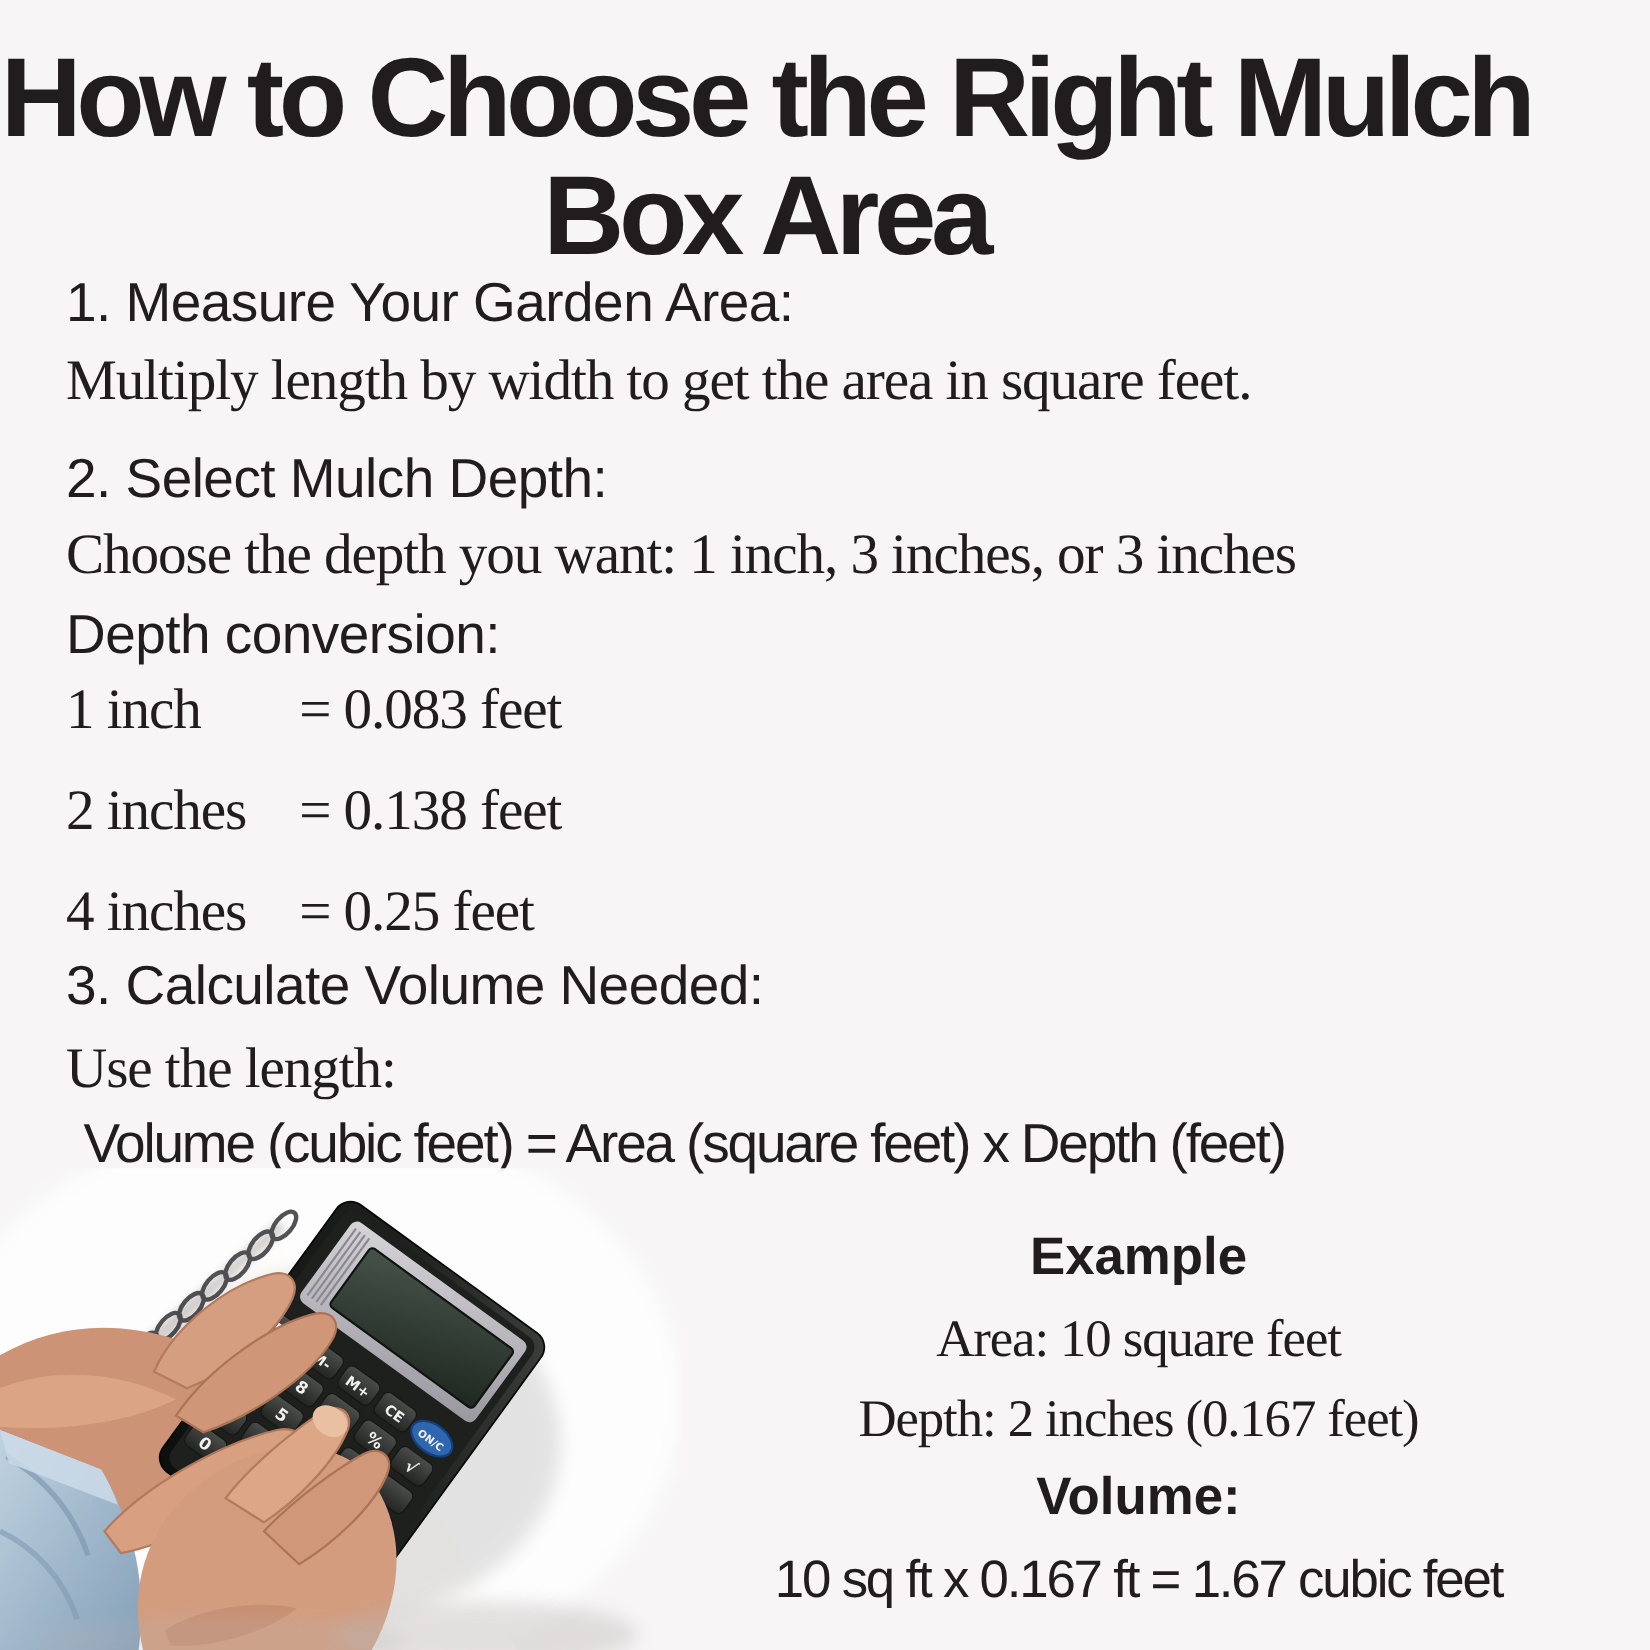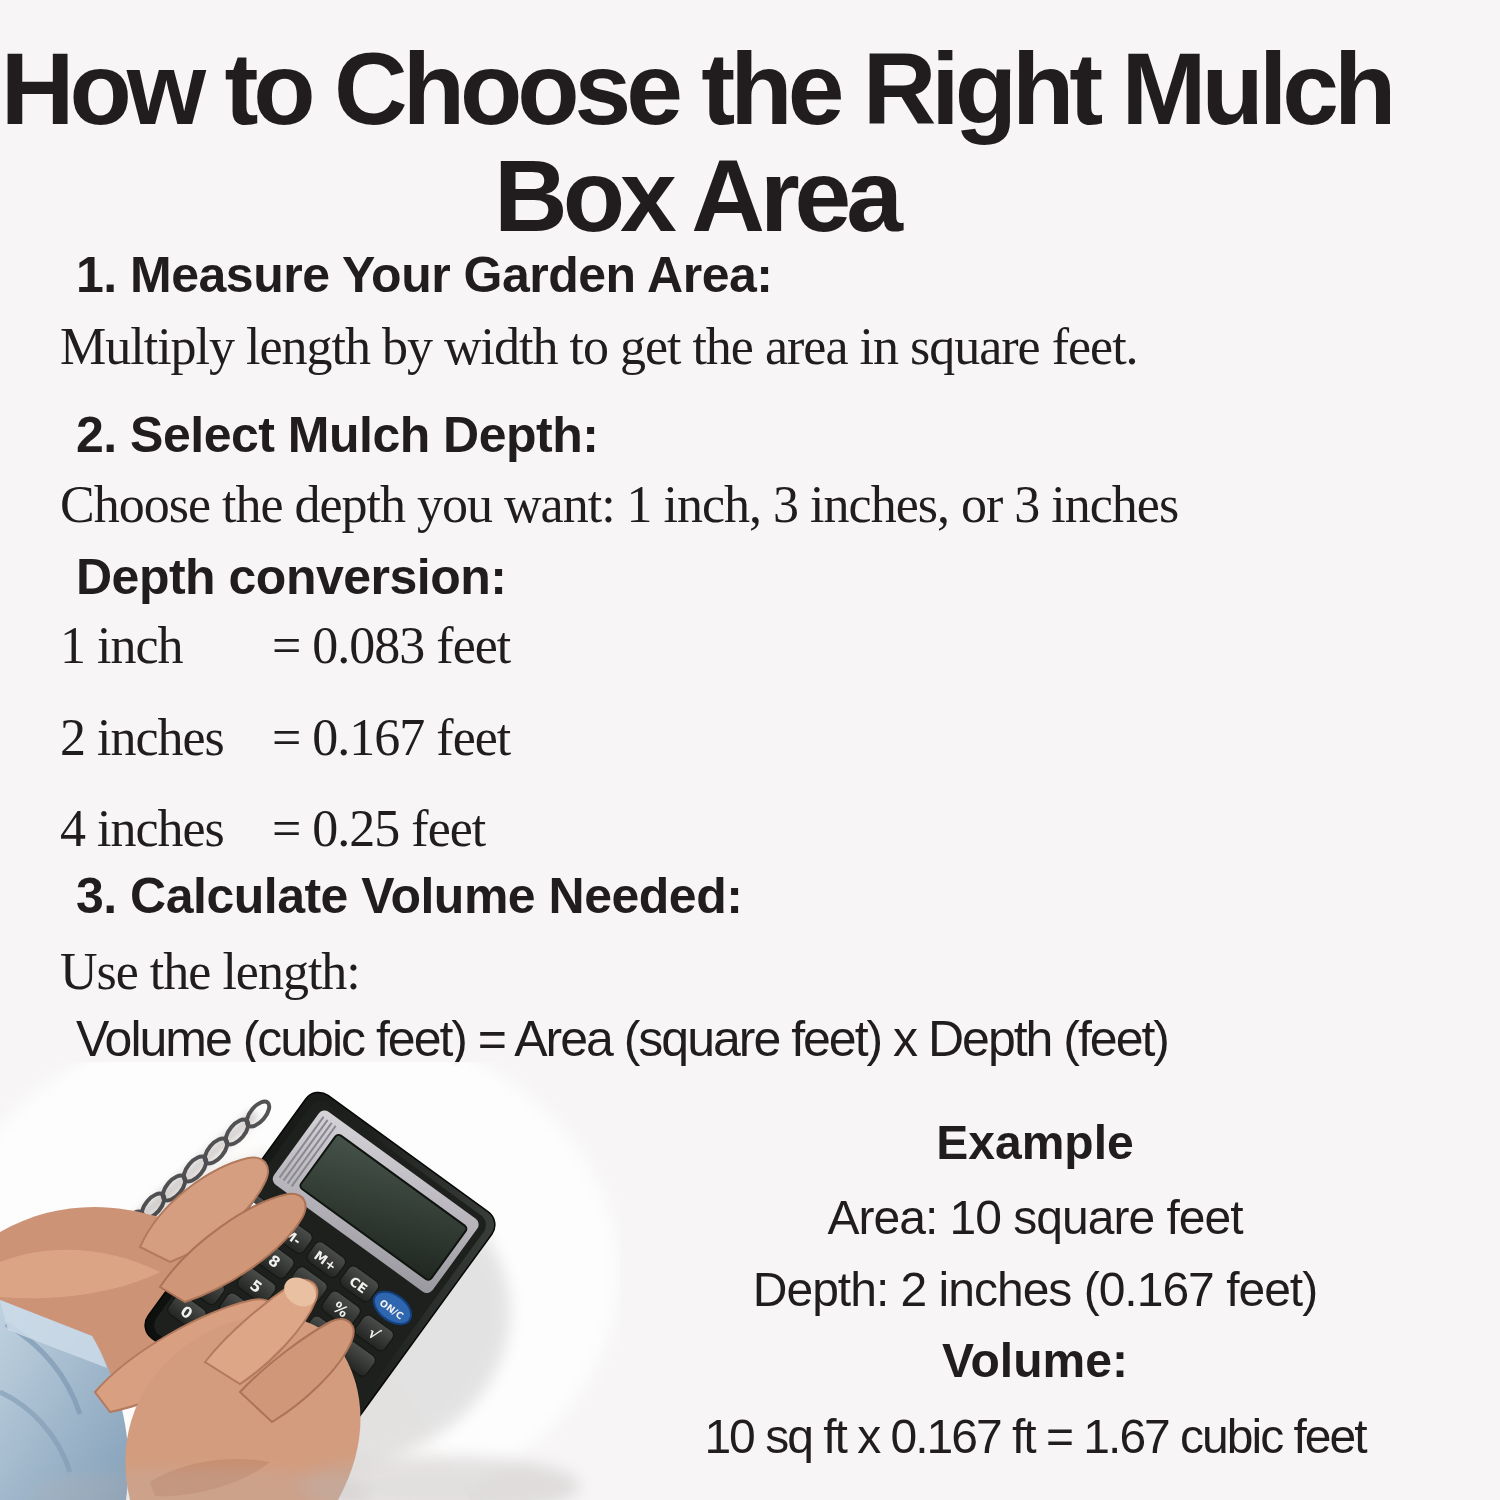--- a/index.html
+++ b/index.html
@@ -6,27 +6,27 @@
   body{
     width:1500px;height:1500px;position:relative;overflow:hidden;
     background:#f7f5f6;color:#211d1e;
     font-family:"Liberation Sans", sans-serif;
   }
   .abs{position:absolute;white-space:nowrap;}
   .title{
     left:0;top:36px;width:1392px;text-align:center;
     font-size:102px;font-weight:bold;letter-spacing:-5px;line-height:107px;
   }
-  .h50{left:76px;font-size:50px;font-weight:bold;letter-spacing:-0.5px;}
+  .h50{left:60px;font-size:50px;font-weight:normal;letter-spacing:-0.5px;}
   .r52{left:60px;font-size:52px;letter-spacing:-1px;font-family:Liberation Serif, serif;}
   .formula{left:76px;font-size:50px;font-weight:normal;letter-spacing:-2px;}
   .conv-label{display:inline-block;width:212px;}
   .ex{left:620px;width:830px;text-align:center;}
   .exh{font-size:48px;font-weight:bold;}
-  .exr{font-size:48px;letter-spacing:-1px;}
+  .exr{font-size:48px;letter-spacing:-1px;font-family:Liberation Serif, serif;}
   .exr2{font-size:48px;letter-spacing:-2px;}
   .photo{position:absolute;left:0;top:1062px;width:620px;height:438px;}
 </style>
 </head>
 <body>
 
 <div class="abs title">
   <div>How to Choose the Right Mulch</div>
   <div>Box Area</div>
 </div>
@@ -34,21 +34,21 @@
 <div class="abs h50" style="top:246px">1. Measure Your Garden Area:</div>
 <div class="abs r52" style="top:317px">Multiply length by width to get the area in square feet.</div>
 <div class="abs h50" style="top:406px">2. Select Mulch Depth:</div>
 <div class="abs r52" style="top:475px">Choose the depth you want: 1 inch, 3 inches, or 3 inches</div>
 <div class="abs h50" style="top:548px">Depth conversion:</div>
 
 <div class="abs r52" style="top:616px">
   <span class="conv-label">1 inch</span><span>= 0.083 feet</span>
 </div>
 <div class="abs r52" style="top:708px">
-  <span class="conv-label">2 inches</span><span>= 0.167 feet</span>
+  <span class="conv-label">2 inches</span><span>= 0.138 feet</span>
 </div>
 <div class="abs r52" style="top:799px">
   <span class="conv-label">4 inches</span><span>= 0.25 feet</span>
 </div>
 
 <div class="abs h50" style="top:867px">3. Calculate Volume Needed:</div>
 <div class="abs r52" style="top:942px">Use the length:</div>
 <div class="abs formula" style="top:1010px">Volume (cubic feet) = Area (square feet) x Depth (feet)</div>
 
 <div class="abs ex exh" style="top:1115px">Example</div>

